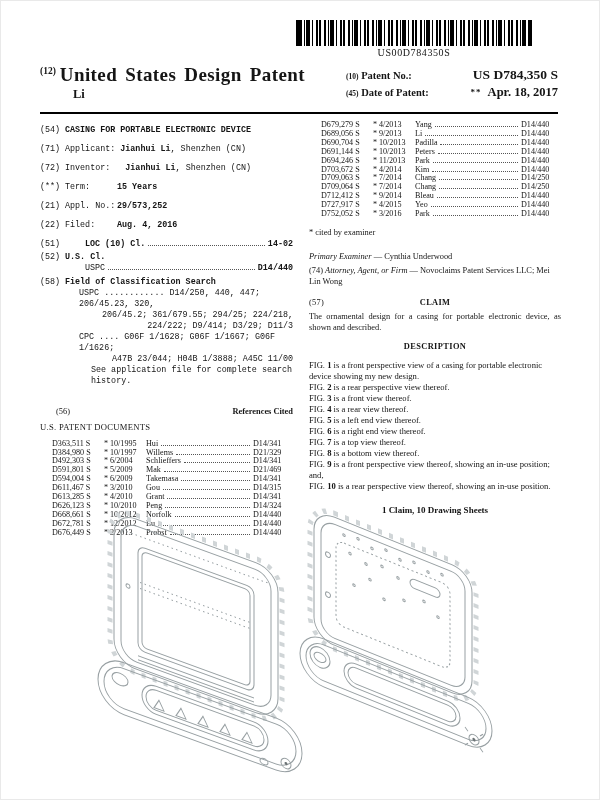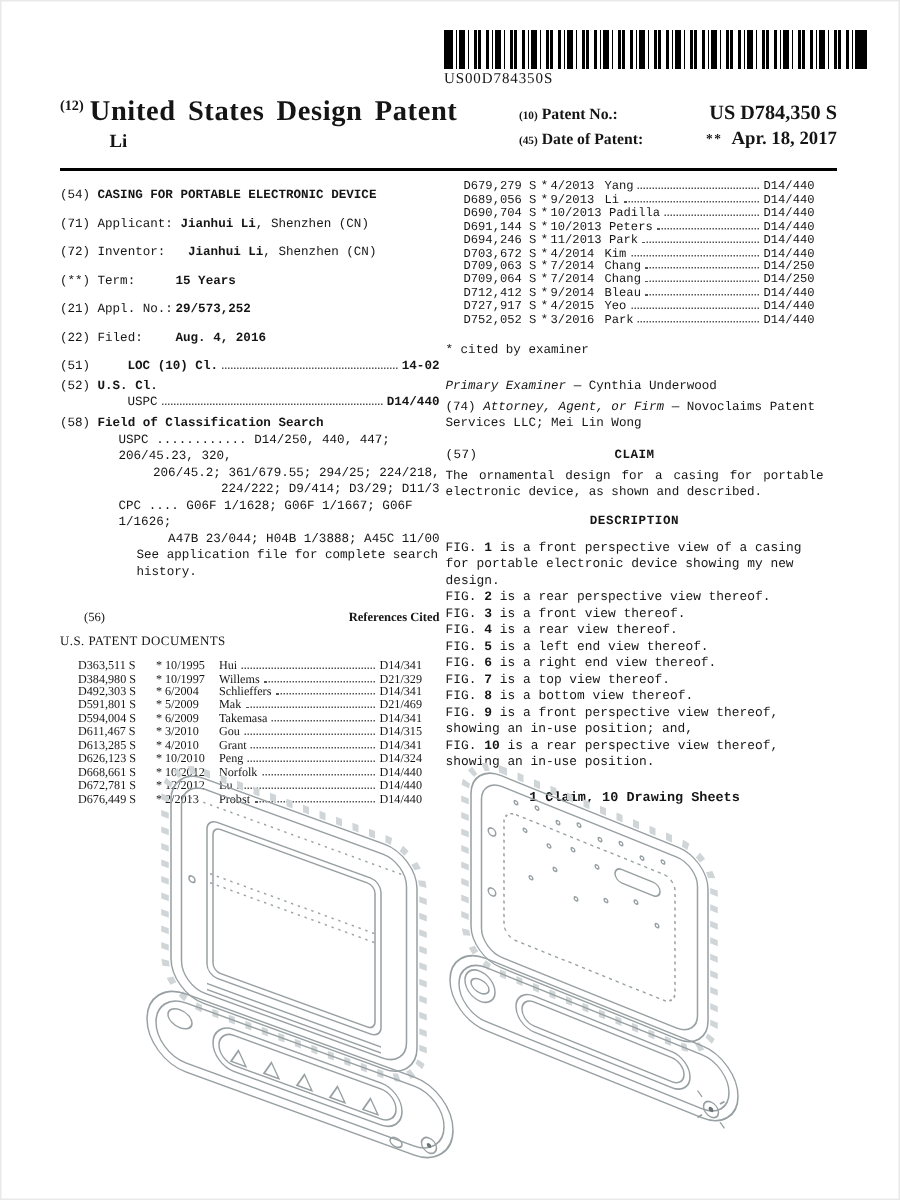--- a/index.html
+++ b/index.html
@@ -3,21 +3,21 @@
 <meta charset="utf-8">
 <style>
   html,body { margin:0; padding:0; }
   body {
     width:600px; height:800px; background:#fff; color:#151515;
     font-family:"Liberation Serif","DejaVu Serif",serif;
     position:relative; overflow:hidden;
     box-shadow: inset 0 0 0 1px #e9e9e9;
   }
   
-  .barcode-wrap { position:absolute; top:20px; left:296px; width:282px; text-align:left; }
+  .barcode-wrap { position:absolute; top:20px; left:296px; width:236px; text-align:center; }
   .barcode-bars {
     height:26px; border-left:4px solid #000; border-right:4px solid #000;
     background: repeating-linear-gradient(90deg,
       #000 0px,#000 2px,#fff 2px,#fff 4px,
       #000 4px,#000 5px,#fff 5px,#fff 6px,
       #000 6px,#000 10px,#fff 10px,#fff 12px,
       #000 12px,#000 13px,#fff 13px,#fff 16px,
       #000 16px,#000 18px,#fff 18px,#fff 19px,
       #000 19px,#000 21px,#fff 21px,#fff 24px);
   }
@@ -31,21 +31,21 @@
   .h-right { position:absolute; right:0; top:3px; width:212px; }
   .h-row { display:flex; justify-content:space-between; align-items:baseline; margin-bottom:2px; }
   .h-lbl { font-size:10.5px; font-weight:bold; white-space:nowrap; }
   .h-lbl .sm { font-size:7.5px; font-weight:bold; }
   .h-val { font-size:13.5px; font-weight:bold; white-space:nowrap; }
   .h-val2 { font-size:12.5px; font-weight:bold; white-space:nowrap; }
   .h-val2 .stars { font-size:9px; letter-spacing:1px; margin-right:6px; vertical-align:1px; }
   .header-rule { position:absolute; left:40px; right:42px; top:112px; border-top:2.2px solid #000; }
   
   .col-left  { position:absolute; left:40px;  top:125px; width:253px; font-size:8.4px; line-height:1.3; }
-  .col-right { position:absolute; left:297px; top:121px; width:252px; font-size:8.4px; line-height:1.3;font-family:Liberation Mono, monospace; }
+  .col-right { position:absolute; left:309px; top:121px; width:252px; font-size:8.4px; line-height:1.3; }
   .item { display:flex; margin-bottom:8px;font-family:Liberation Mono, monospace; }
   .item .code { flex:0 0 25px; }
   .item .body { flex:1; }
   .lblw { display:inline-block; width:52px; }
   .flexline { display:flex; align-items:baseline;padding-left:20px; }
   .leader { flex:1 1 auto; min-width:8px; border-bottom:1.3px dotted #555; margin:0 3px 2px 3px; }
   .ind1 { padding-left:14px; }
   .ind2 { padding-left:26px; }
   .alr { text-align:right; }
   

